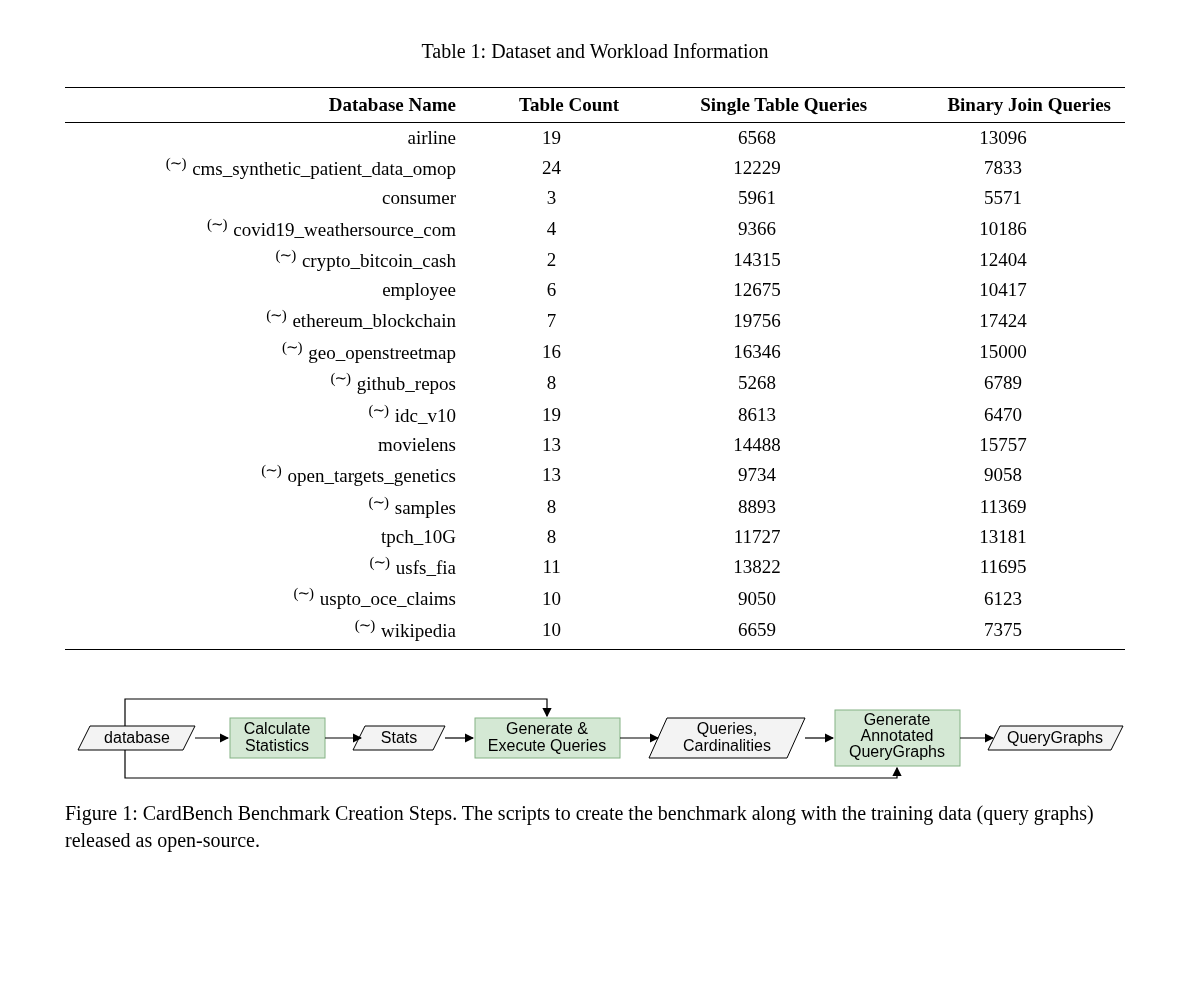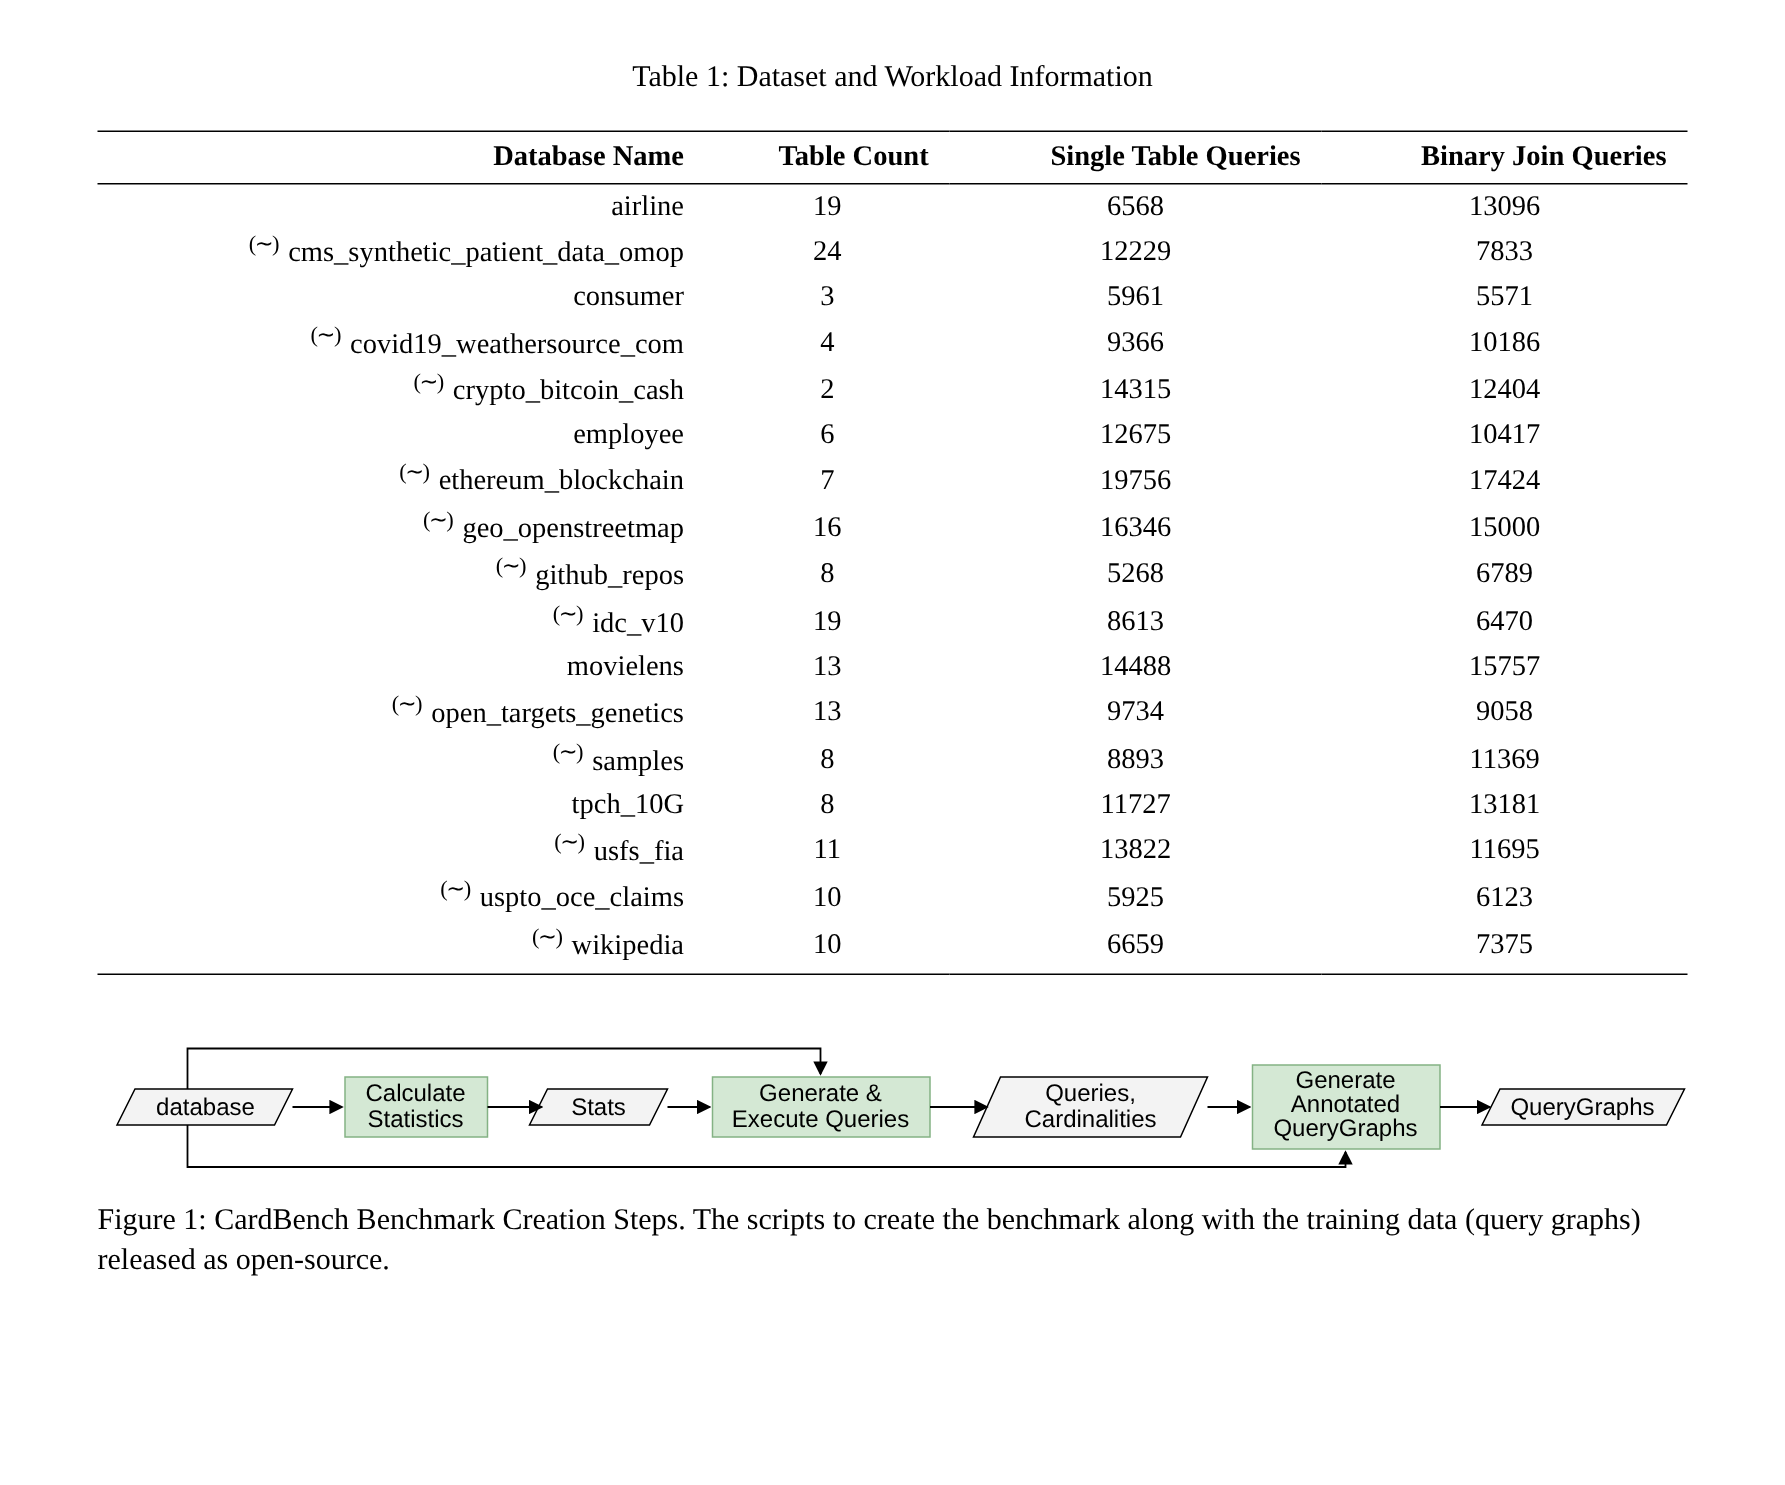--- a/index.html
+++ b/index.html
@@ -170,21 +170,21 @@
       </tr>
       <tr>
         <td class="nameblock"><span class="tilde">(∼)</span> <span>usfs_fia</span></td>
         <td class="num">11</td>
         <td class="num">13822</td>
         <td class="num">11695</td>
       </tr>
       <tr>
         <td class="nameblock"><span class="tilde">(∼)</span> <span>uspto_oce_claims</span></td>
         <td class="num">10</td>
-        <td class="num">5925</td>
+        <td class="num">9050</td>
         <td class="num">6123</td>
       </tr>
       <tr>
         <td class="nameblock"><span class="tilde">(∼)</span> <span>wikipedia</span></td>
         <td class="num">10</td>
         <td class="num">6659</td>
         <td class="num">7375</td>
       </tr>
     </tbody>
 </table>

